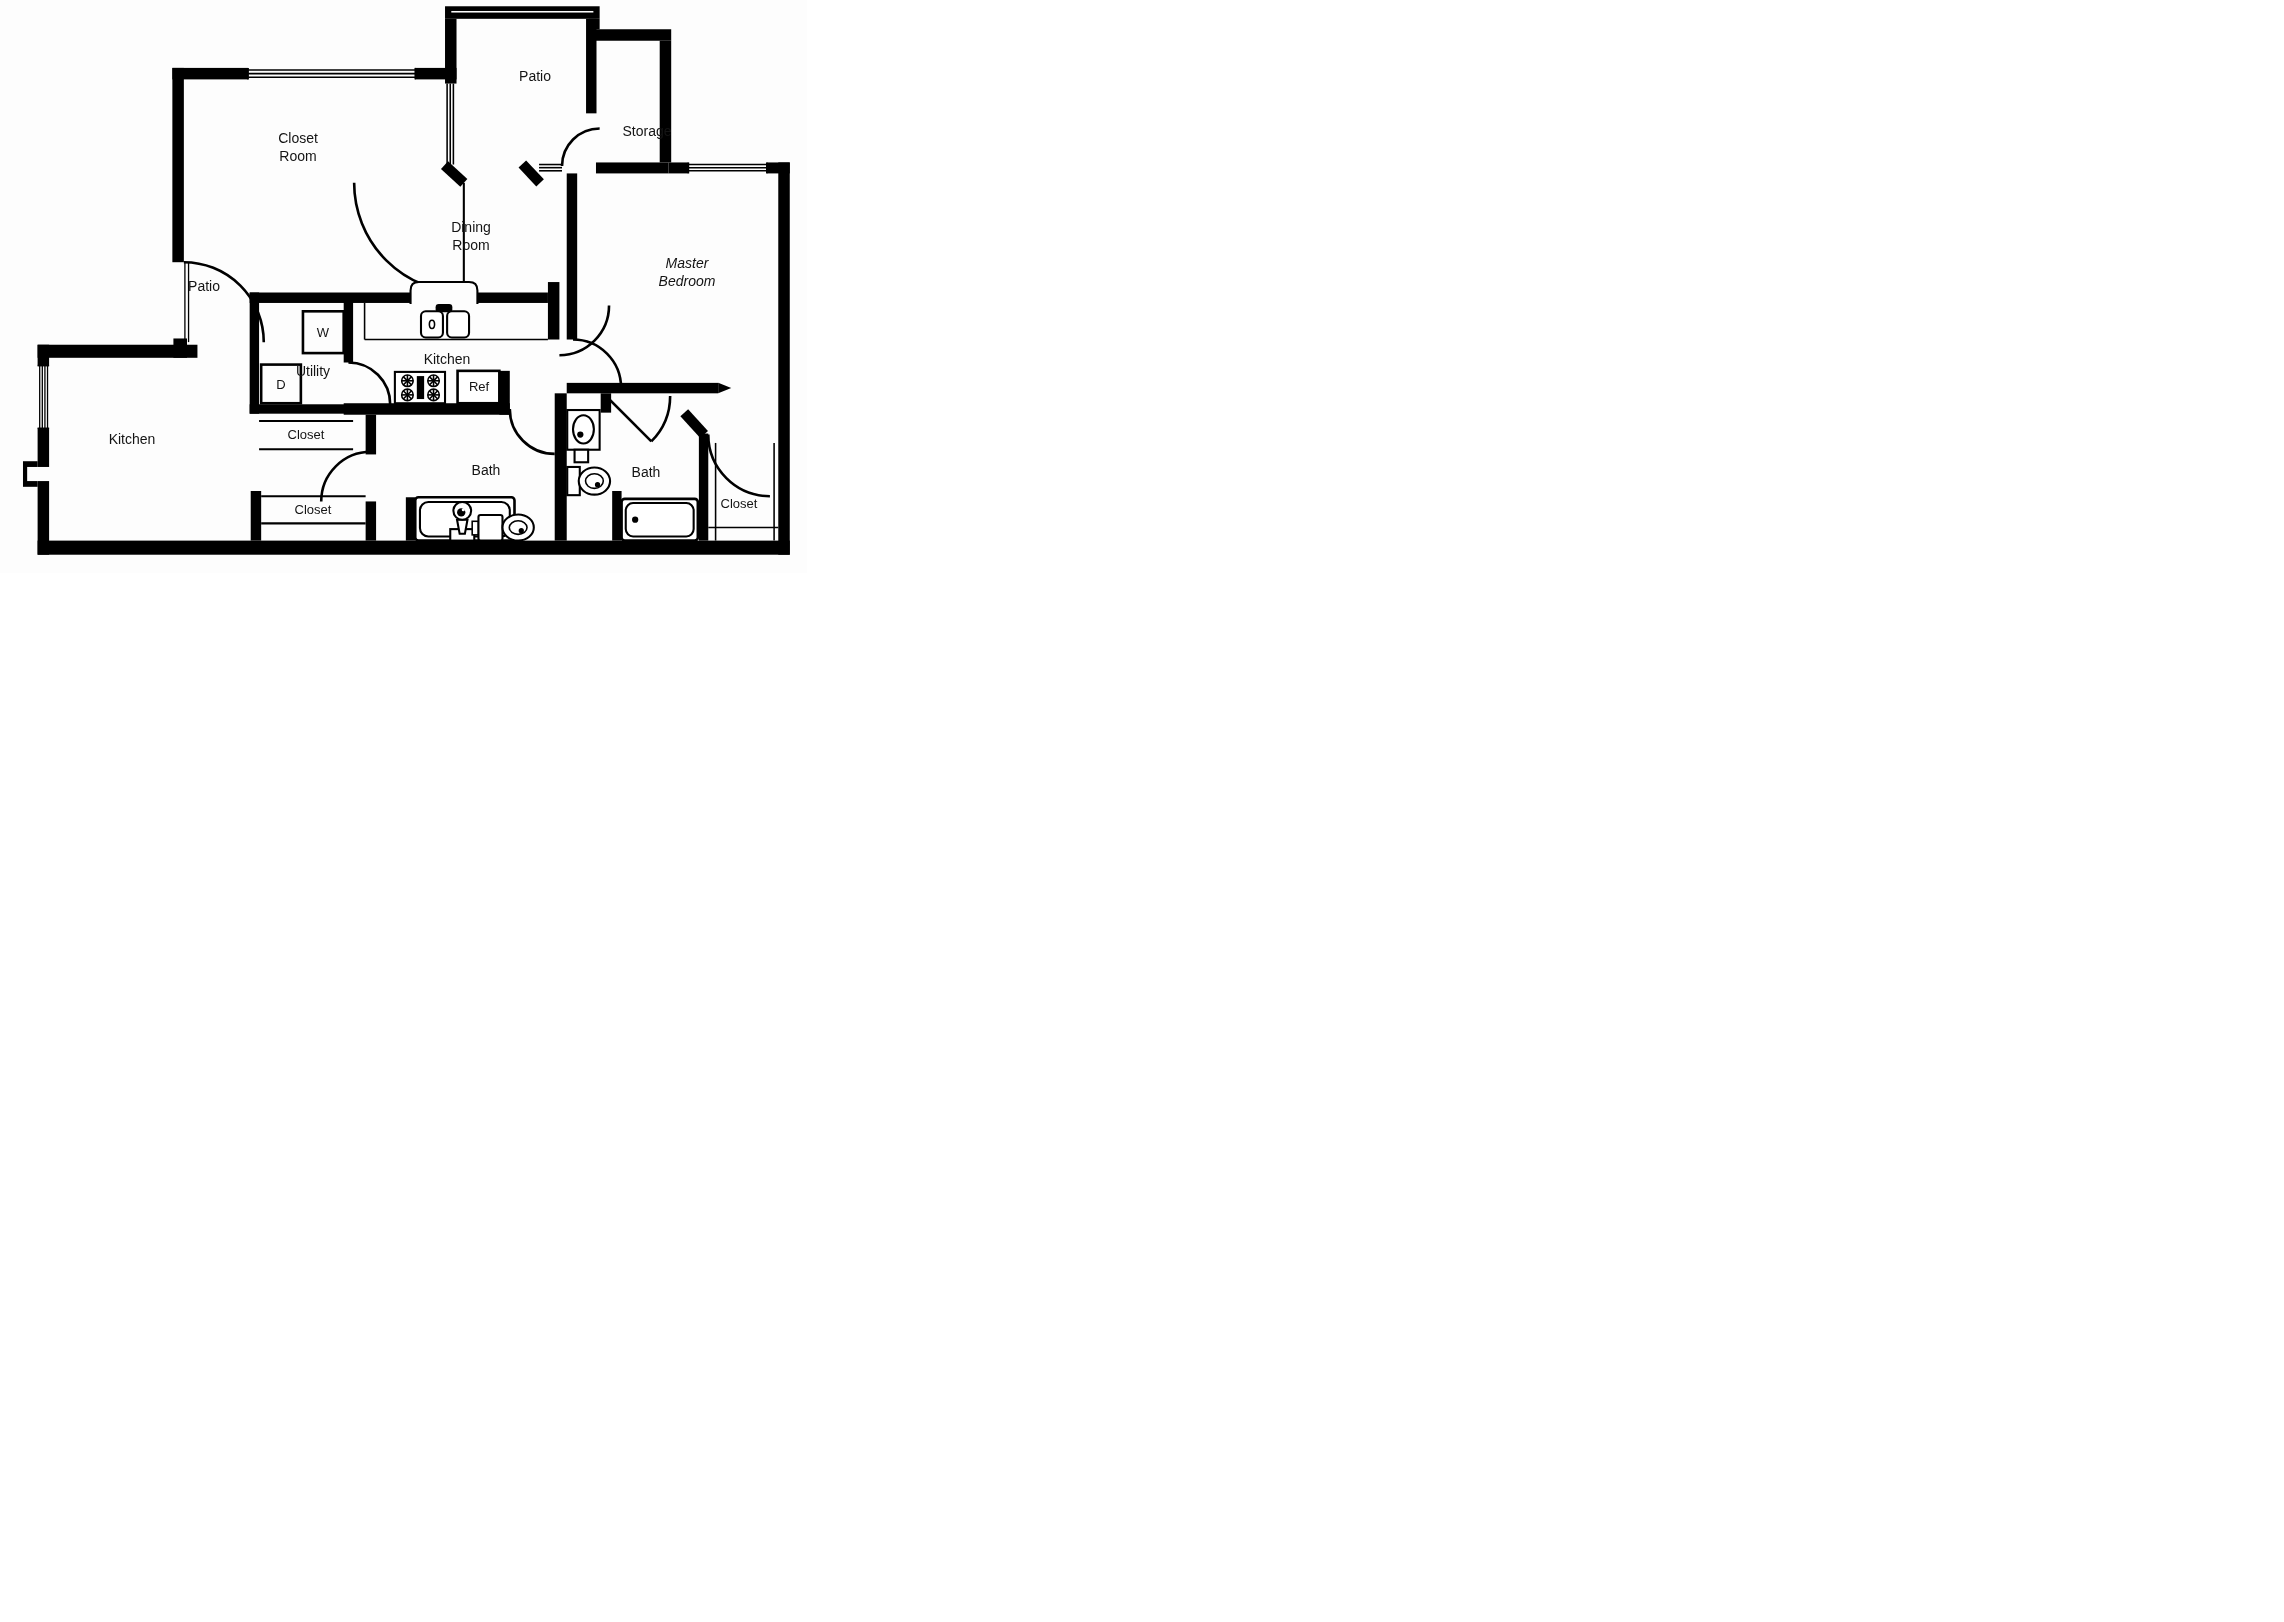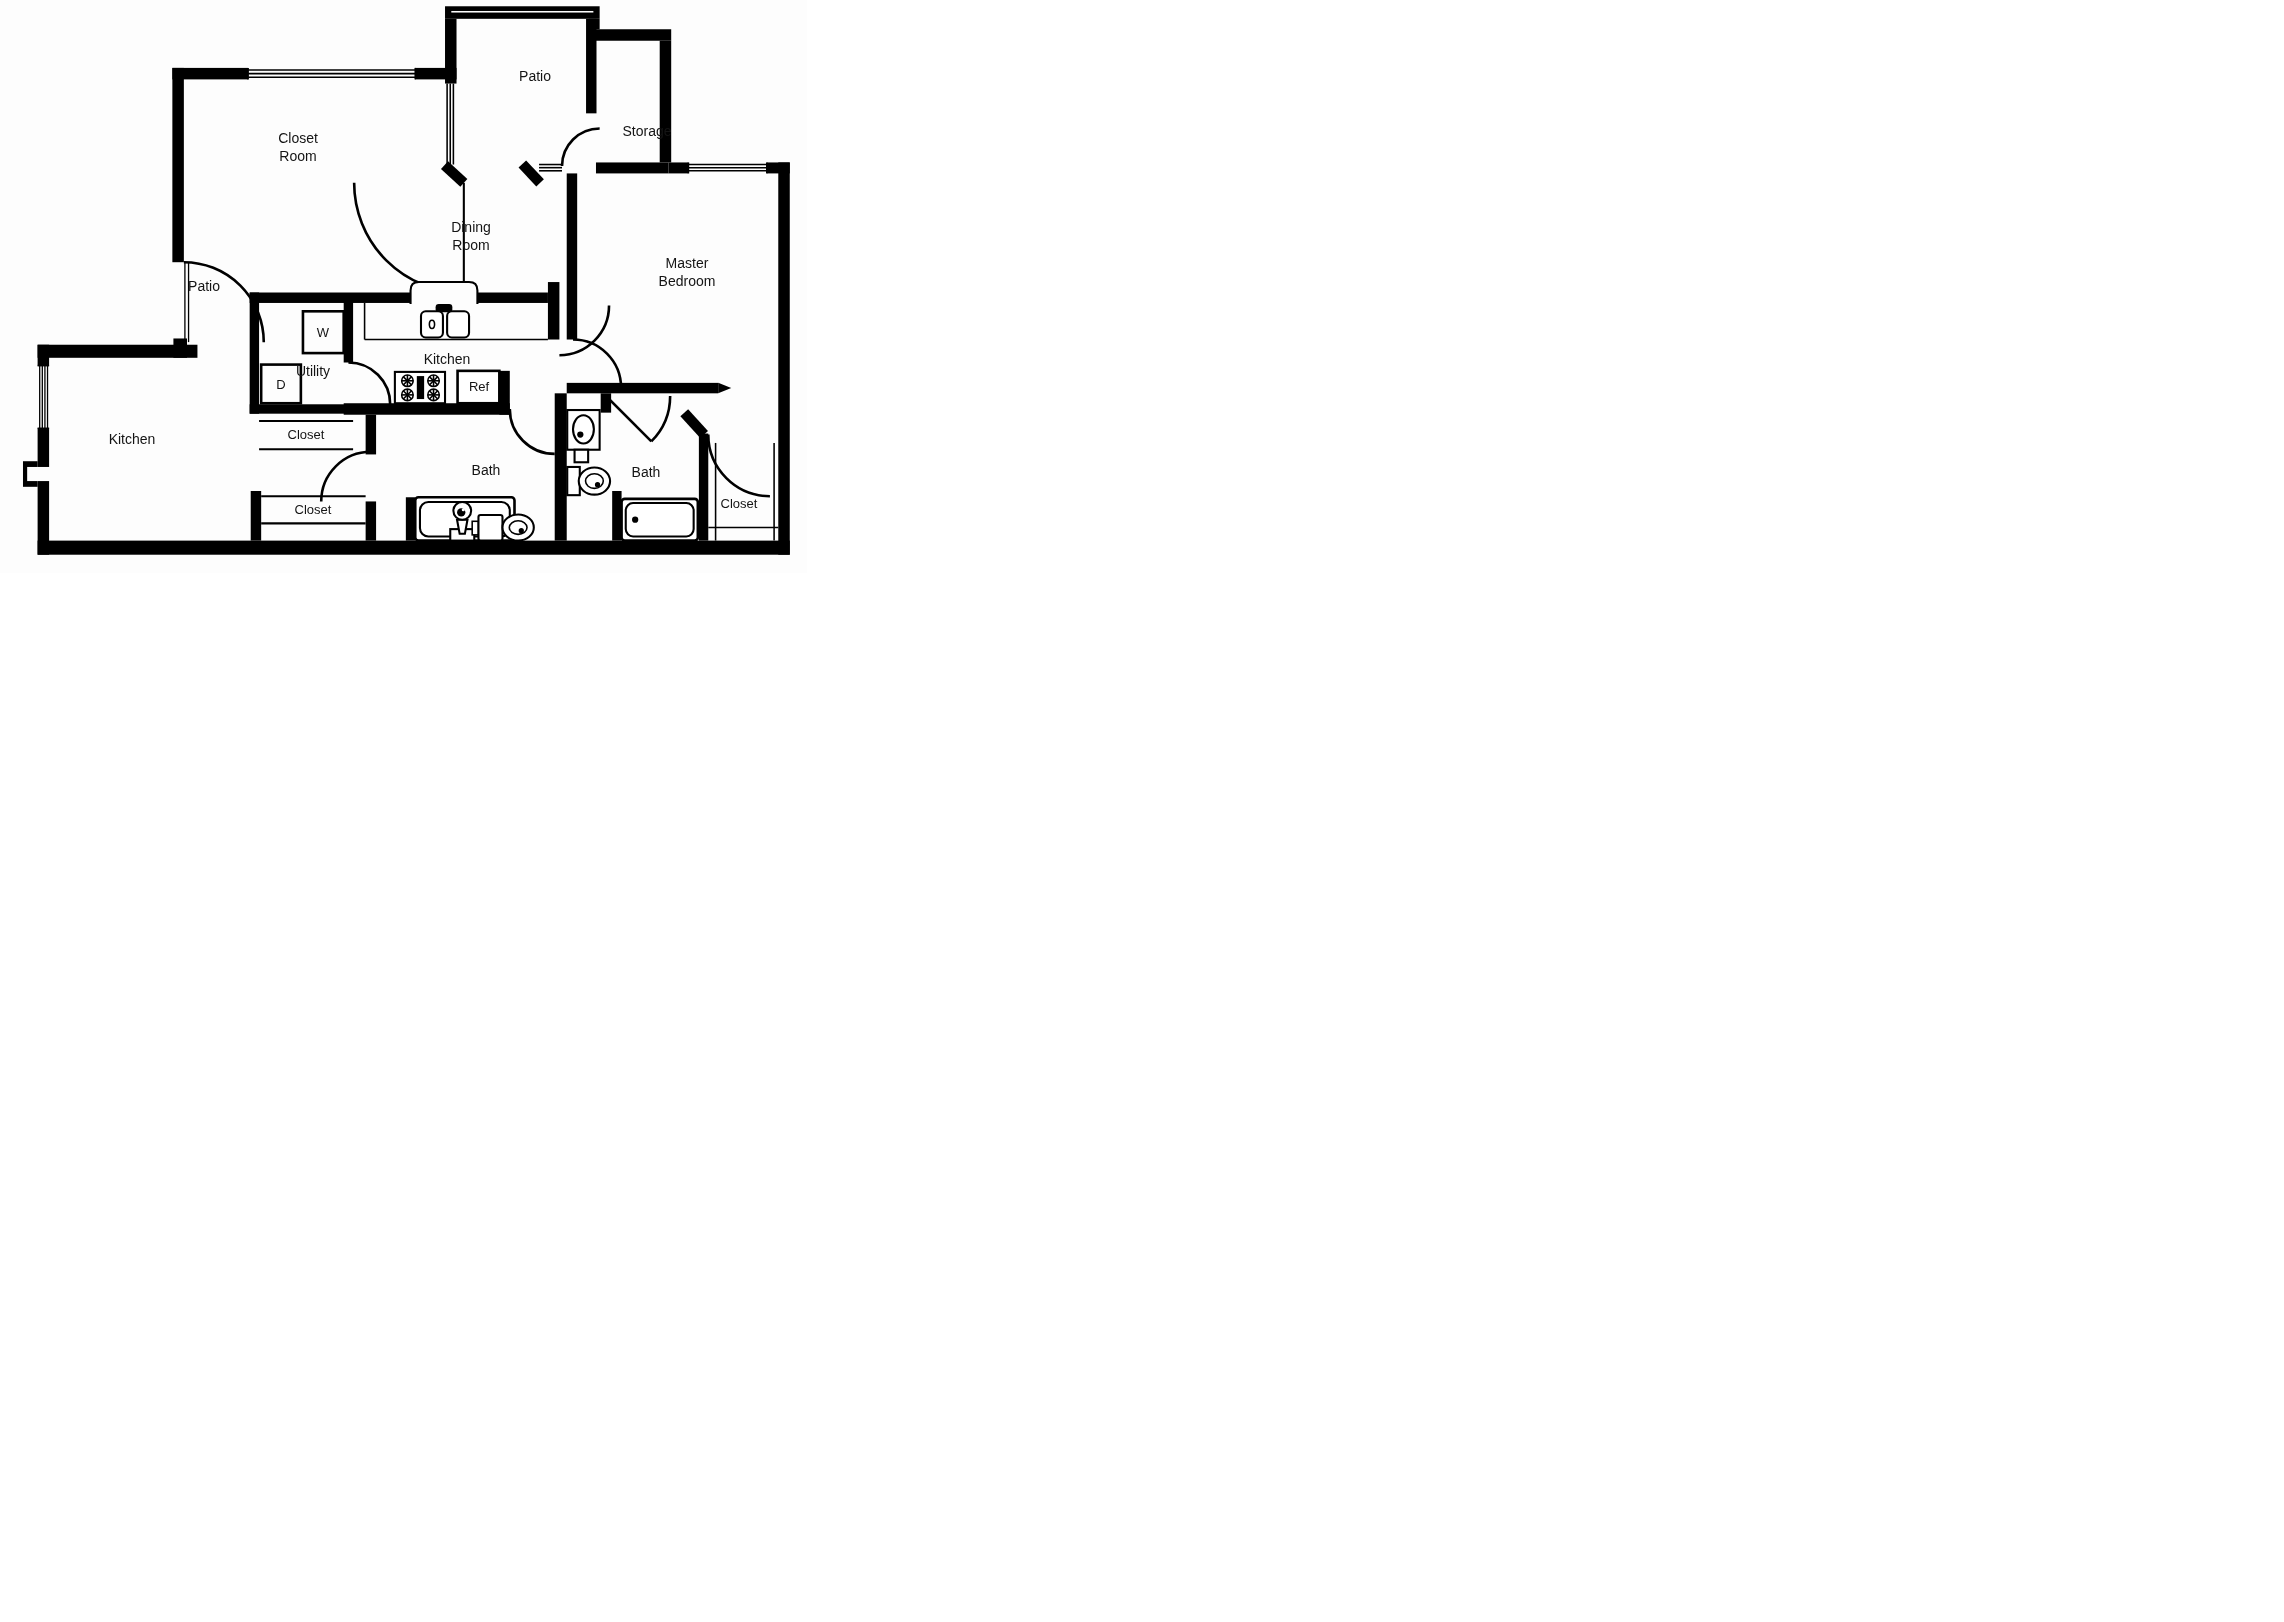--- a/index.html
+++ b/index.html
@@ -16,21 +16,21 @@
     transform:translate(-50%,-50%);
     color:#141414;
     font-size:14px;
     line-height:1.25;
     text-align:center;
     white-space:normal;
     letter-spacing:0px;
   }
   .room-label.small{font-size:13px;}
   .wrap2{width:63px;}
-  .wrap2w{width:71px;}
+  .wrap2w{width:71px;font-style:italic;}
 </style>
 </head>
 <body>
 
 <div id="plan-wrap">
 
   <svg id="plan-svg" width="807" height="573" viewBox="0 0 1545 1097" fill="none" stroke="none">
 
     <g fill="#000000">
 

